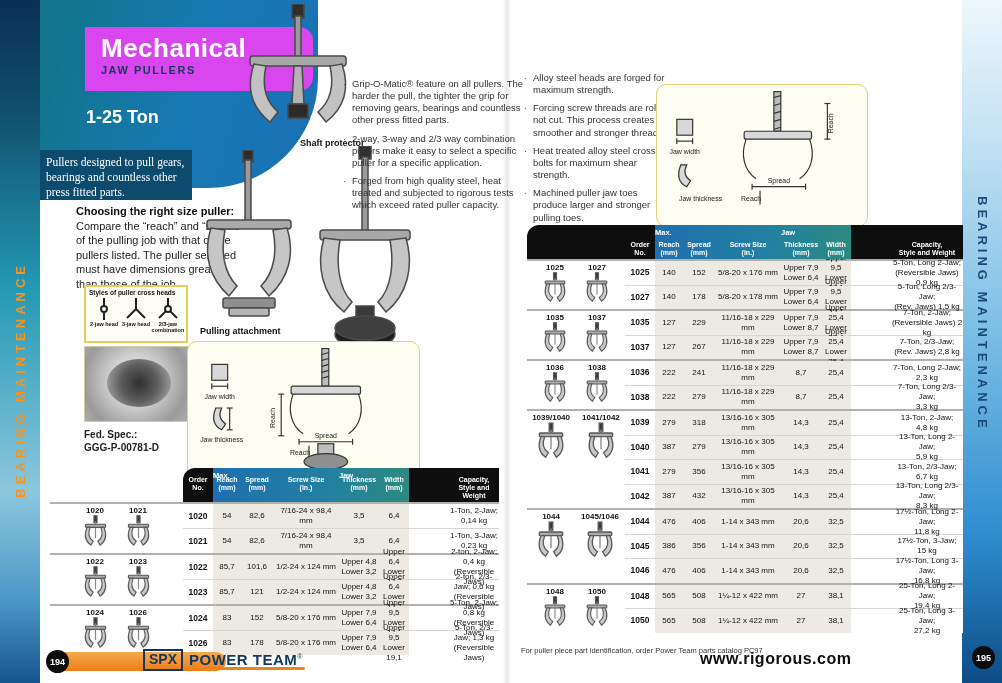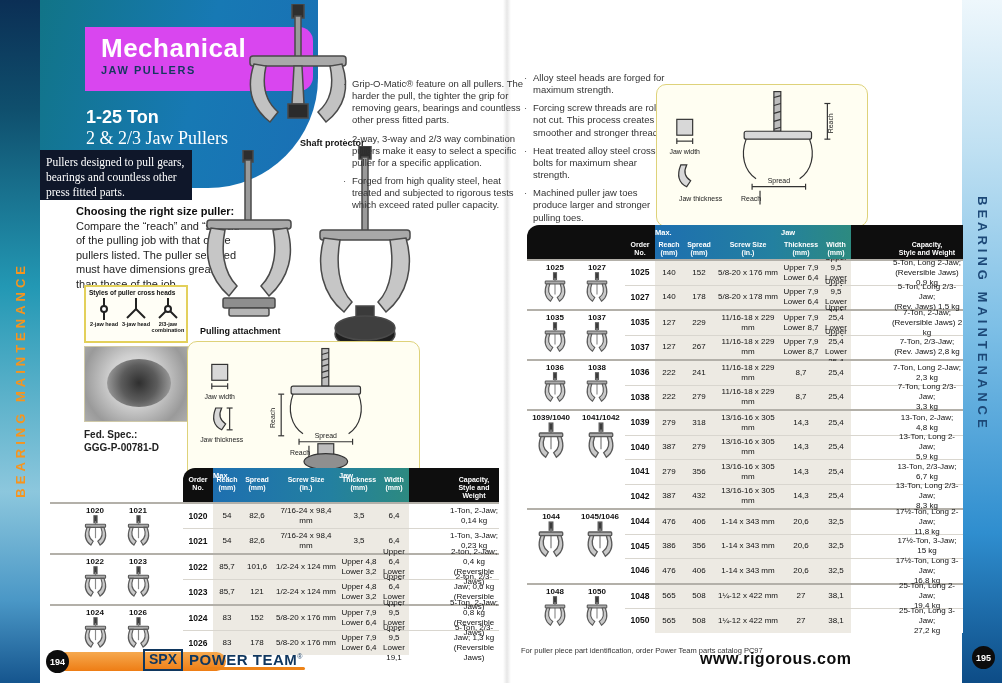--- a/index.html
+++ b/index.html
@@ -18,21 +18,21 @@
   
   .hdr-shape{position:absolute;left:40px;top:0;width:278px;height:188px;
     background:linear-gradient(105deg,#117487 0%,#1779b4 55%,#1a6fb5 100%);
     border-radius:0 0 110px 0;}
   .hdr-banner{position:absolute;left:85px;top:27px;width:228px;height:64px;background:#d946ef;
     border-radius:0 14px 14px 0;padding:8px 0 0 16px;box-sizing:border-box;}
   .hdr-banner .cat{color:#fff;font-size:26px;font-weight:bold;letter-spacing:.5px;line-height:1;}
   .hdr-banner .sub{color:#16385f;font-size:11px;font-weight:bold;letter-spacing:1.5px;margin-top:3px;}
   .hdr-range{position:absolute;left:86px;top:107px;color:#fff;font-size:18px;font-weight:bold;}
   .hdr-title{position:absolute;left:86px;top:128px;color:#fff;font-size:18px;font-family:"Liberation Serif",serif;}
-  .intro-box{position:absolute;left:40px;top:150px;width:152px;height:50px;background:#0f172a;color:#fff;
+  .intro-box{position:absolute;left:40px;top:150px;width:152px;height:50px;background:#0c4a6e;color:#fff;
     font-family:"Liberation Serif",serif;font-size:11.5px;line-height:1.3;padding:5px 6px;box-sizing:border-box;z-index:3;}
   
   .choose{position:absolute;left:76px;top:204px;width:170px;font-size:11px;line-height:1.32;color:#222;}
   .choose .h{font-weight:bold;color:#0d0d0d;}
   
   .styles-box{position:absolute;left:84px;top:285px;width:104px;height:58px;background:#fffef6;
     border:2px solid #e3d05a;box-sizing:border-box;padding:2px 3px;}
   .styles-box .t{font-size:6.5px;font-weight:bold;line-height:1.1;color:#111;}
   .styles-row{display:flex;justify-content:space-between;margin-top:1px;}
   .style-item{display:flex;flex-direction:column;align-items:center;width:32%;}
@@ -114,21 +114,20 @@
   <div class="vtext vtext-left">BEARING  MAINTENANCE</div>
   <div class="vtext vtext-right">BEARING  MAINTENANCE</div>
   <div class="seam"></div>
 
   <div class="hdr-shape"></div>
   <div class="hdr-banner">
     <div class="cat">Mechanical</div>
     <div class="sub">JAW PULLERS</div>
   </div>
   <div class="hdr-range">1-25 Ton</div>
-  <div class="hdr-title">2 &amp; 2/3 Jaw Pullers</div>
   <div class="intro-box">Pullers designed to pull gears, bearings and countless other press fitted parts.</div>
 
   <div class="choose">
     <span class="h">Choosing the right size puller:</span>
     <span>Compare the “reach” and “spread” of the pulling job with that of the pullers listed. The puller selected must have dimensions greater than those of the job.</span>
   </div>
 
   <div class="styles-box">
     <div class="t">Styles of puller cross heads</div>
     <div class="styles-row">

